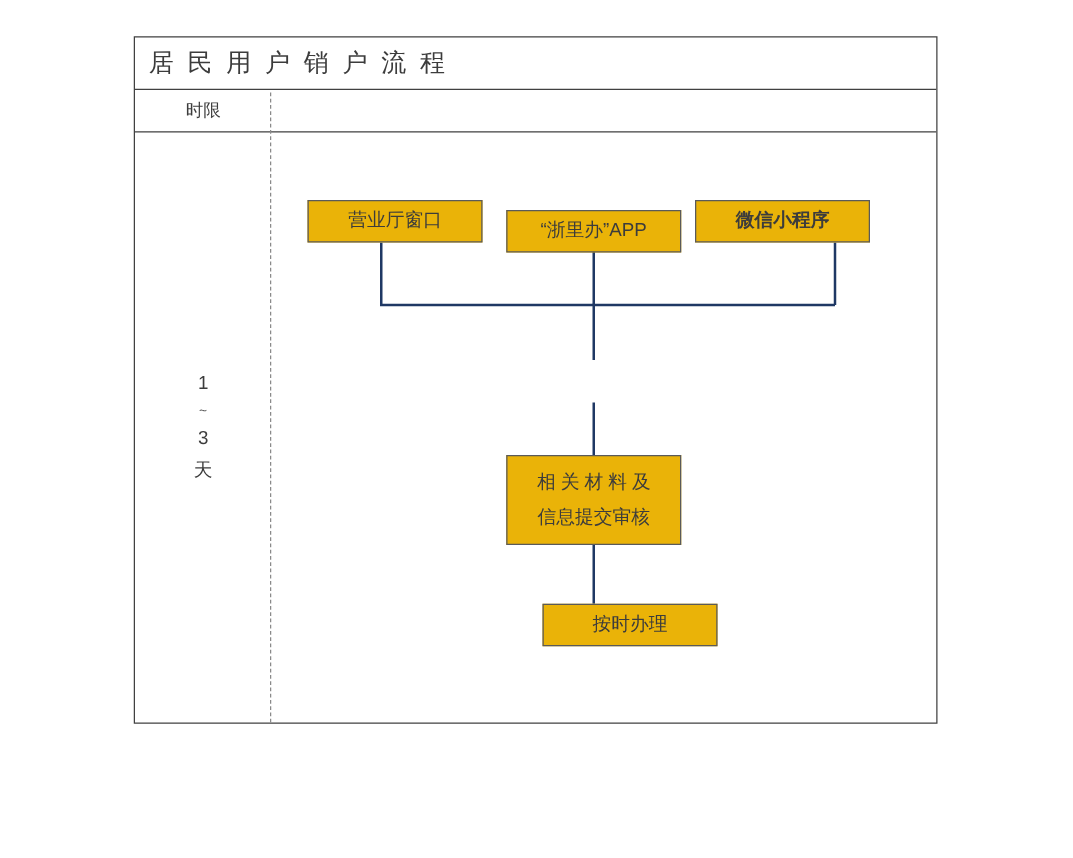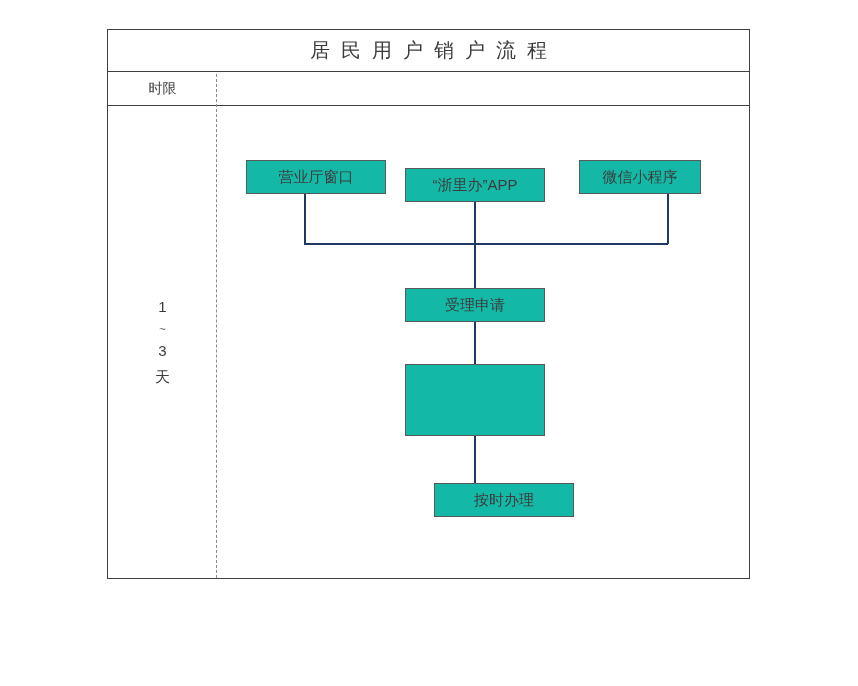--- a/index.html
+++ b/index.html
@@ -36,21 +36,21 @@
   .title-row {
     position: absolute;
     left: 0;
     top: 0;
     width: 100%;
     height: 42px;
     box-sizing: border-box;
     border-bottom: 1.2px solid #404040;
     display: flex;
     align-items: center;
-    justify-content: center;
+    justify-content: flex-start;
   }
   .title-text {
     font-size: 20px;
     letter-spacing: 11px;
     text-indent: 11px;
     color: #3c3c3c;
     white-space: nowrap;
   }
 
   .header-row {
@@ -120,21 +120,21 @@
     font-size: 11px;
     line-height: 18px;
     color: #555;
   }
 
   
   .node {
     position: absolute;
     box-sizing: border-box;
     border: 1.1px solid #5a5a5a;
-    background: #14b8a6;
+    background: #eab308;
     display: flex;
     flex-direction: column;
     align-items: center;
     justify-content: center;
     color: #3c3c3c;
     z-index: 3;
   }
   .node .line1,
   .node .line2 {
     font-size: 15px;
@@ -142,21 +142,21 @@
     white-space: nowrap;
   }
   .node.spaced .line1 {
     letter-spacing: 4px;
     text-indent: 4px;
   }
 
   
   #node-hall   { left: 138px; top: 130px; width: 140px; height: 34px; }
   #node-app    { left: 297px; top: 138px; width: 140px; height: 34px; }
-  #node-wechat { left: 471px; top: 130px; width: 122px; height: 34px; }
+  #node-wechat { left: 448px; top: 130px; width: 140px; height: 34px; font-weight: bold; }
 
   
   #node-accept { left: 297px; top: 258px; width: 140px; height: 34px; }
   #node-submit { left: 297px; top: 334px; width: 140px; height: 72px; }
   #node-handle { left: 297px; top: 453px; width: 140px; height: 34px; margin-left: 29px; }
 
   
   .conn {
     position: absolute;
     background: #1f3864;
@@ -217,25 +217,24 @@
     </div>
 
     <div class="node" id="node-app">
       <span class="line1">“浙里办”APP</span>
     </div>
 
     <div class="node" id="node-wechat">
       <span class="line1">微信小程序</span>
     </div>
 
-    <div class="node" id="node-accept">
-      <span class="line1">受理申请</span>
-    </div>
 
     <div class="node spaced" id="node-submit">
+      <span class="line1">相关材料及</span>
+      <span class="line2">信息提交审核</span>
     </div>
 
     <div class="node" id="node-handle">
       <span class="line1">按时办理</span>
     </div>
 
   </div>
 </div>
 
 </body></html>

